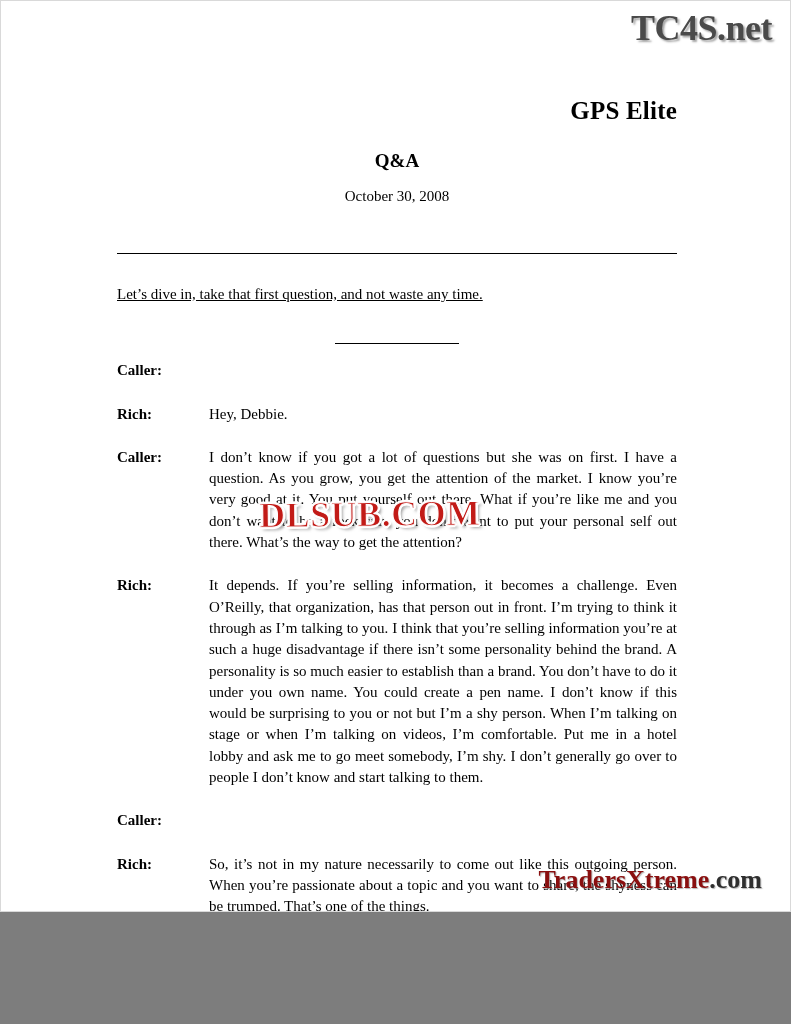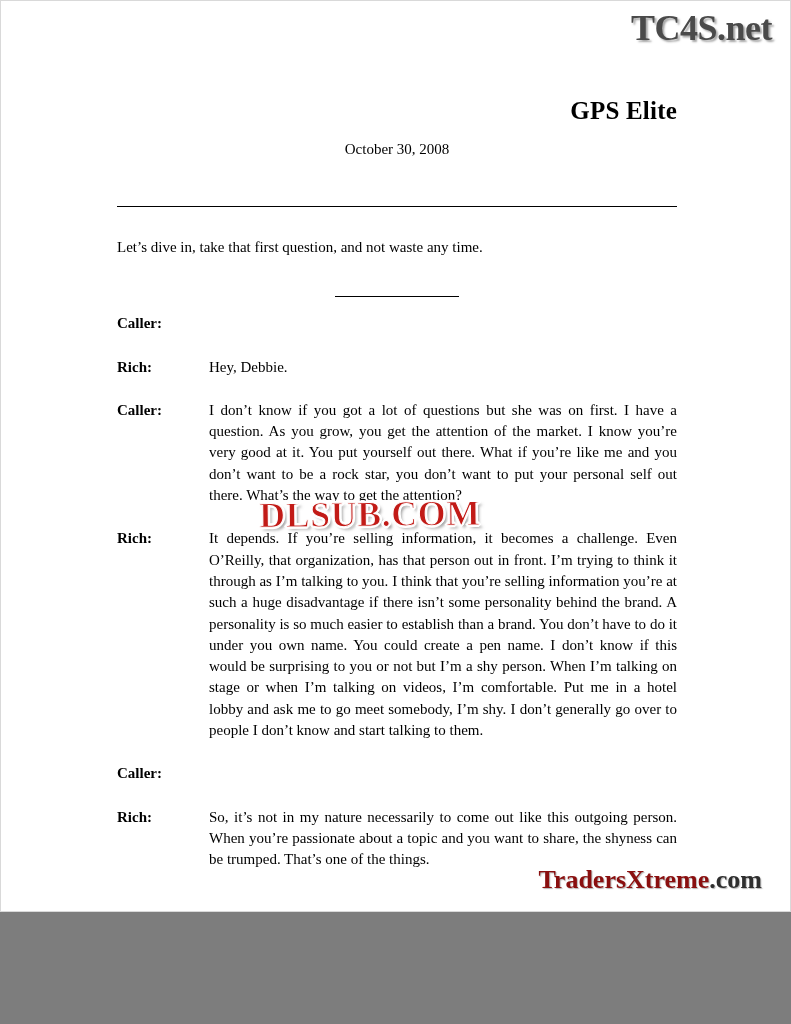--- a/index.html
+++ b/index.html
@@ -93,20 +93,21 @@
     background: #000;
     margin-top: 48px;
   }
   .intro-p {
     font-size: 15px;
     line-height: 1.42;
     margin-top: 30px;
     text-align: left;
   }
   .intro-p.second {
+    text-decoration: underline;
   }
   .rule-short {
     width: 124px;
     height: 1px;
     background: #000;
     margin: 38px auto 0 auto;
   }
   .qa {
     margin-top: 16px;
   }
@@ -133,20 +134,21 @@
 </head>
 <body>
 
 <div class="page">
 
   <div class="wm-top">TC4S.net</div>
 
   <div class="content">
 
     <div class="doc-title">GPS Elite</div>
+    <div class="doc-subtitle">Q&amp;A</div>
     <div class="doc-date">October 30, 2008</div>
 
     <div class="rule-wide"></div>
 
     <div class="intro-p second">Let’s dive in, take that first question, and not waste any time.</div>
 
     <div class="rule-short"></div>
 
     <div class="qa">
 

